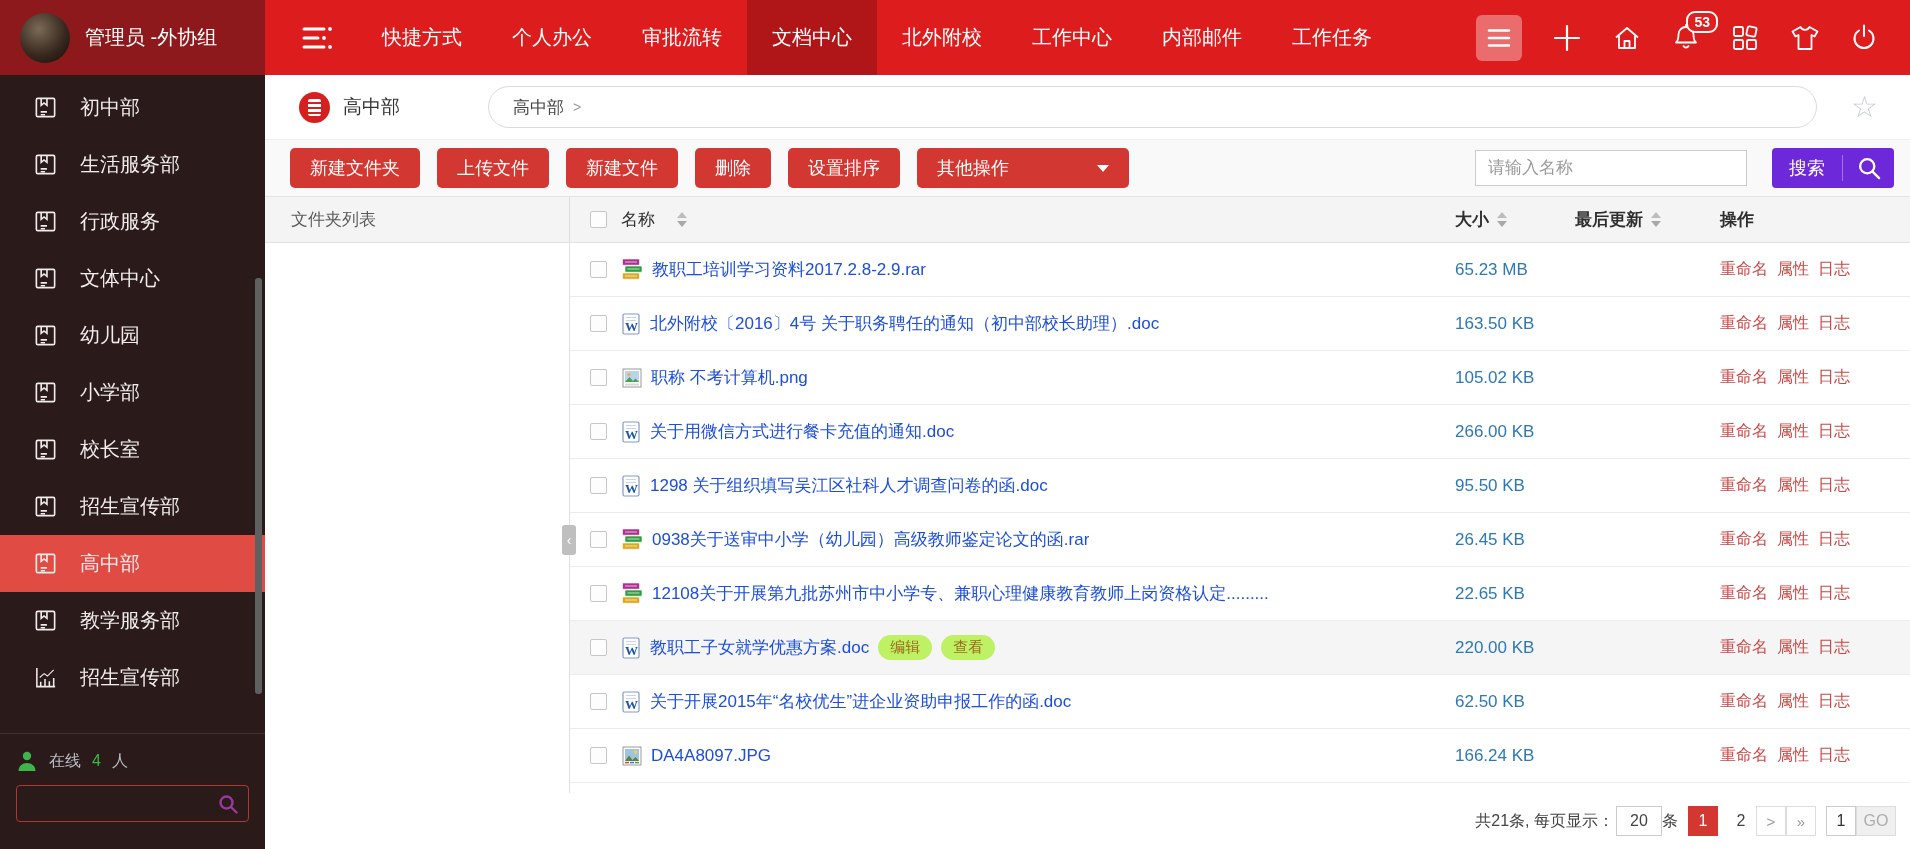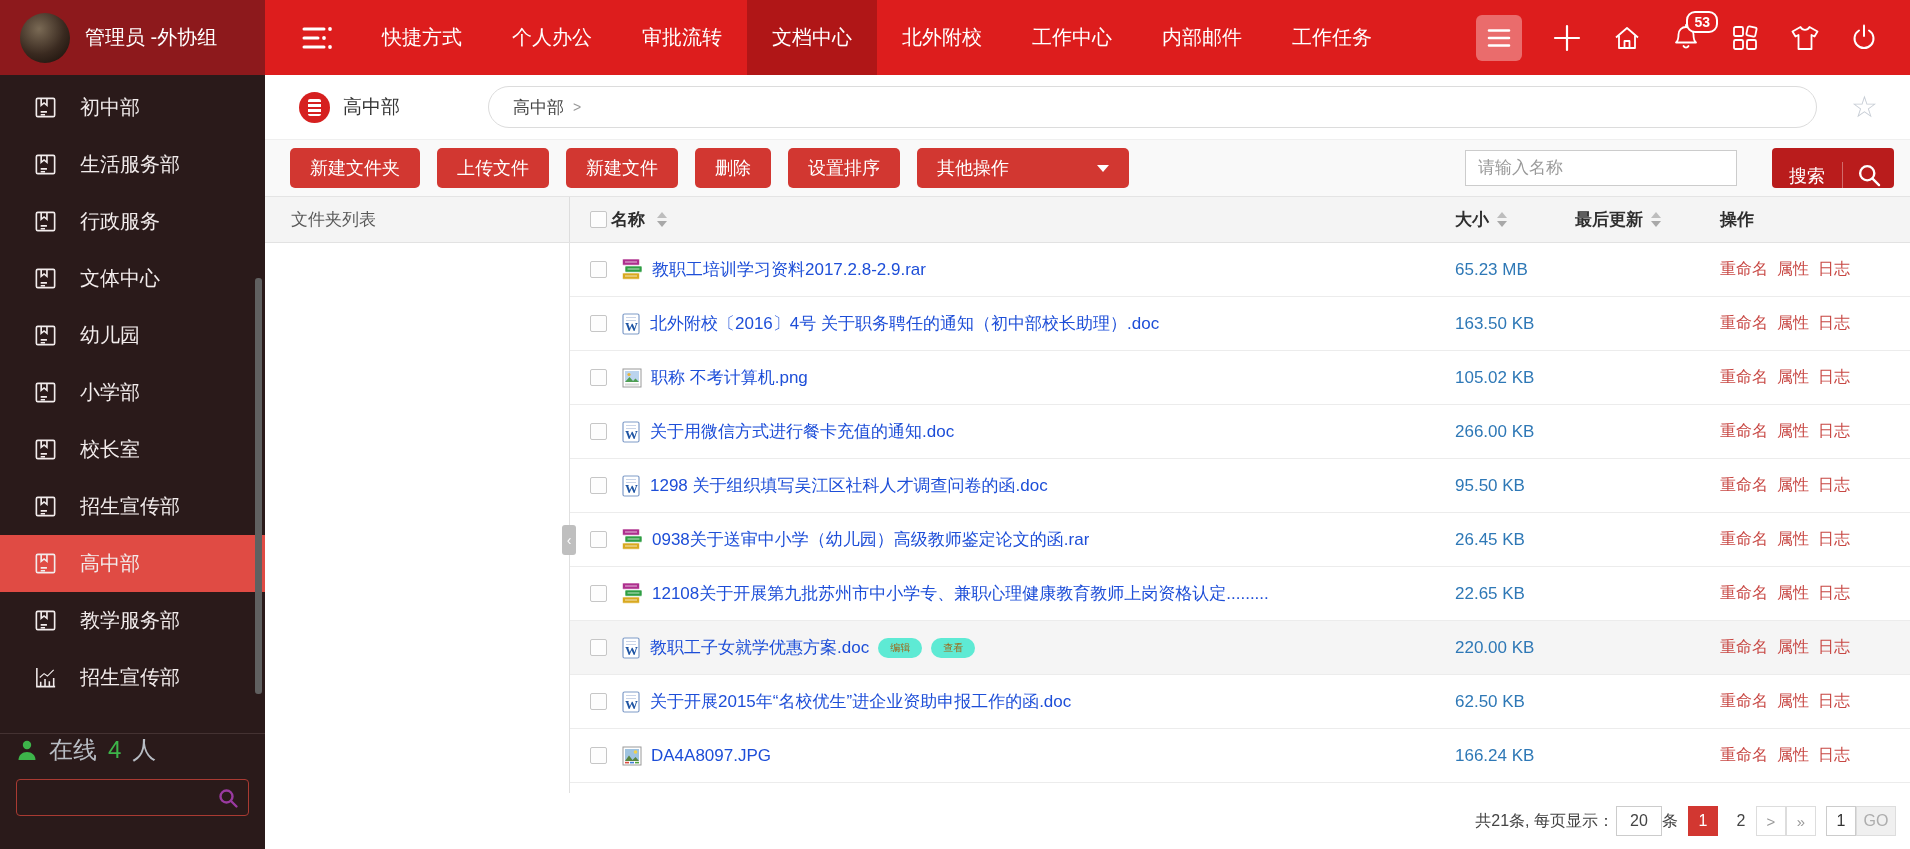--- a/index.html
+++ b/index.html
@@ -23,21 +23,21 @@
   .bell-badge { position:absolute; top:-12px; right:-18px; background:#E02020; color:#fff; border:2px solid #fff; border-radius:9px; font-size:14px; font-weight:bold; padding:0 6px; line-height:18px; }
 
   
   .sidebar { position:absolute; top:75px; left:0; bottom:0; width:265px; background:#2A1A1A; z-index:5; }
   .side-menu { padding-top:4px; }
   .side-item { height:57px; display:flex; align-items:center; padding-left:33px; gap:22px; color:#F2ECEC; font-size:20px; cursor:pointer; white-space:nowrap; }
   .side-item.active { background:#E04B44; }
   .side-icon { width:25px; height:25px; display:flex; }
   .side-scroll-thumb { position:absolute; top:203px; right:3px; width:7px; height:416px; background:#606060; border-radius:3px; }
   .side-footer { position:absolute; left:0; right:0; bottom:0; height:116px; border-top:1px solid #443232; padding:0 16px; }
-  .online-row { display:flex; align-items:center; gap:11px; font-size:24px; color:#B8BDC4; }
+  .online-row { margin-top:16px; display:flex; align-items:center; gap:11px; font-size:16px; color:#B8BDC4; }
   .online-count { color:#3DB54A; }
   .side-search { margin-top:13px; height:37px; border:1px solid #A93A32; border-radius:4px; position:relative; }
   .side-search input { width:100%; height:100%; background:transparent; border:none; outline:none; color:#ddd; font-size:16px; padding:0 40px 0 12px; }
   .side-search .mag { position:absolute; right:9px; top:7px; }
 
   
   .main { position:absolute; top:75px; left:265px; right:0; bottom:0; background:#fff; display:flex; flex-direction:column; }
 
   .crumb-row { height:65px; flex-shrink:0; display:flex; align-items:center; padding:0 24px 0 34px; background:#fff; border-bottom:1px solid #efefef; }
   .crumb-badge { width:31px; height:31px; border-radius:50%; background:#D6201F; display:flex; align-items:center; justify-content:center; flex-shrink:0; }
@@ -47,46 +47,46 @@
   .crumb-sep { color:#999; font-size:14px; }
   .crumb-star { font-size:30px; color:#C7CDD5; line-height:1; margin-right:8px; cursor:pointer; }
 
   .toolbar { height:57px; flex-shrink:0; display:flex; align-items:center; gap:17px; padding:0 16px 0 25px; background:#F9F9F9; border-bottom:1px solid #E4E4E4; }
   .tbtn { height:40px; padding:0 20px; border-radius:5px; background:#D23731; color:#fff; font-size:18px; display:flex; align-items:center; cursor:pointer; white-space:nowrap; }
   .tbtn-dropdown { min-width:212px; justify-content:space-between; }
   .caret-down { width:0; height:0; border-left:6px solid transparent; border-right:6px solid transparent; border-top:7px solid #fff; margin-left:26px; }
   .toolbar-spacer { flex:1; }
   .toolbar-search { width:272px; height:36px; border:1px solid #CCC; background:#fff; font-size:17px; color:#737373; padding:0 12px; outline:none; }
   .toolbar-search::placeholder { color:#9A9A9A; }
-  .search-btn { height:40px; border-radius:4px; background:#b91c1c; color:#fff; display:flex; align-items:flex-end; overflow:hidden; cursor:pointer; margin-left:18px; }
+  .search-btn { height:40px; border-radius:4px; background:#6d28d9; color:#fff; display:flex; align-items:center; overflow:hidden; cursor:pointer; margin-left:8px; }
   .search-btn-label { display:flex; align-items:center; padding:0 17px; font-size:18px; }
   .search-btn-icon { width:52px; display:flex; align-items:center; justify-content:center; border-left:1px solid rgba(255,255,255,.35); }
 
   .grid-head { height:46px; flex-shrink:0; display:flex; align-items:center; background:#F4F4F4; border-bottom:1px solid #E2E2E2; font-size:17px; }
   .gh-folder { width:305px; flex-shrink:0; height:100%; display:flex; align-items:center; padding-left:26px; color:#5a5a5a; border-right:1px solid #DDD; }
-  .gh-name { flex:1; display:flex; align-items:center; padding-left:20px; gap:4px; font-weight:bold; color:#2e2e2e; }
+  .gh-name { flex:1; display:flex; align-items:center; padding-left:20px; gap:14px; font-weight:normal; color:#2e2e2e; }
   .gh-col { font-weight:bold; color:#2e2e2e; display:flex; align-items:center; }
   .gh-size { width:120px; }
   .gh-upd { width:145px; }
   .gh-act { width:190px; }
   .sort { display:inline-flex; flex-direction:column; gap:3px; margin-left:8px; }
   .tri-up { width:0; height:0; border-left:5px solid transparent; border-right:5px solid transparent; border-bottom:6px solid #BDBDBD; }
   .tri-down { width:0; height:0; border-left:5px solid transparent; border-right:5px solid transparent; border-top:6px solid #A8A8A8; }
 
   .content { flex:1; display:flex; position:relative; overflow:hidden; }
   .folder-panel { width:305px; flex-shrink:0; border-right:1px solid #E0E0E0; background:#fff; }
   .file-list { flex:1; }
   .frow { height:54px; display:flex; align-items:center; border-bottom:1px solid #ECECEC; padding-left:20px; background:#fff; }
   .frow.hl { background:#F5F5F5; }
   .cb { width:17px; height:17px; border:1px solid #C6C6C6; border-radius:2px; background:#FDFDFD; flex-shrink:0; cursor:pointer; }
   .frow .cb { margin-right:15px; }
   .fname { flex:1; display:flex; align-items:center; gap:9px; overflow:hidden; }
   .ficon { display:flex; flex-shrink:0; }
   .fname-text { font-size:17px; color:#1d4ed8; white-space:nowrap; overflow:hidden; text-overflow:ellipsis; cursor:pointer; }
-  .ftag { background:#5eead4; color:#9C6B1E; font-size:10px; padding:3px 12px; border-radius:13px; white-space:nowrap; cursor:pointer; }
+  .ftag { background:#bef264; color:#9C6B1E; font-size:15px; padding:3px 12px; border-radius:13px; white-space:nowrap; cursor:pointer; }
   .fsize { width:120px; flex-shrink:0; font-size:17px; color:#2E78B6; }
   .fupd { width:145px; flex-shrink:0; }
   .fact { width:190px; flex-shrink:0; display:flex; gap:9px; font-size:16px; color:#C84844; }
   .alink { cursor:pointer; white-space:nowrap; }
   .collapse-handle { position:absolute; left:297px; top:282px; width:14px; height:30px; background:#BFBFBF; color:#fff; border-radius:3px; display:flex; align-items:center; justify-content:center; font-size:14px; cursor:pointer; z-index:3; }
 
   .pager { height:56px; flex-shrink:0; display:flex; align-items:center; justify-content:flex-end; padding-right:14px; font-size:16px; color:#444; background:#fff; }
   .pg-summary { margin-right:2px; }
   .pg-box { min-width:46px; height:30px; border:1px solid #CCC; background:#fff; display:flex; align-items:center; justify-content:center; }
   .pg { min-width:30px; height:30px; display:flex; align-items:center; justify-content:center; cursor:pointer; }

